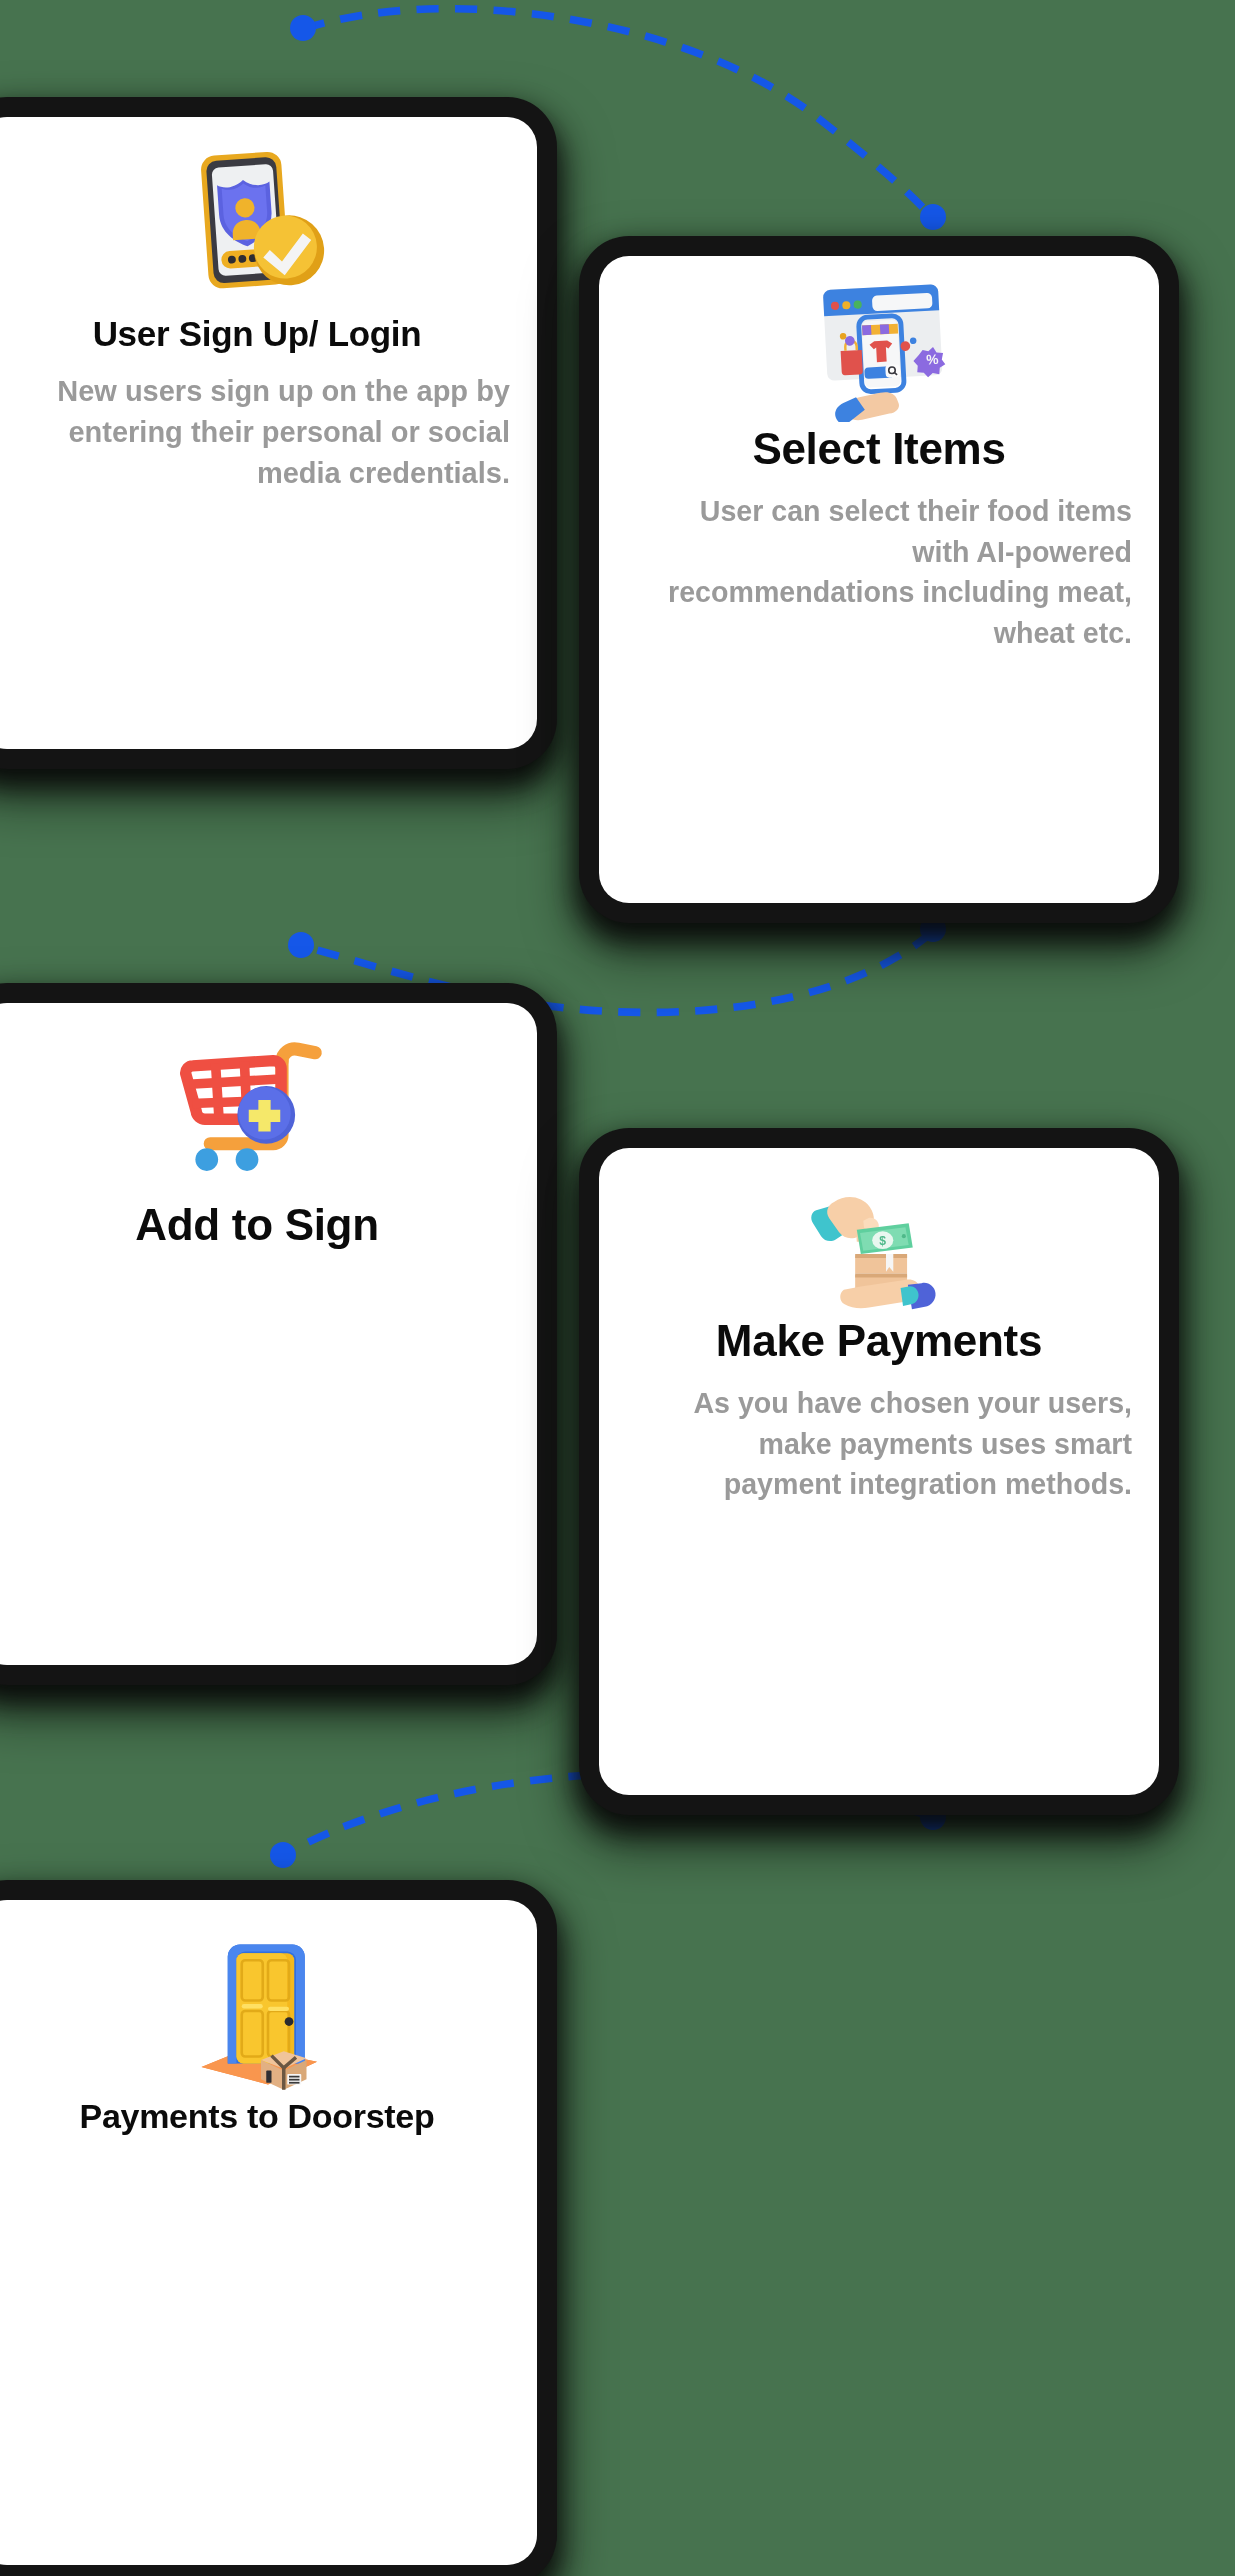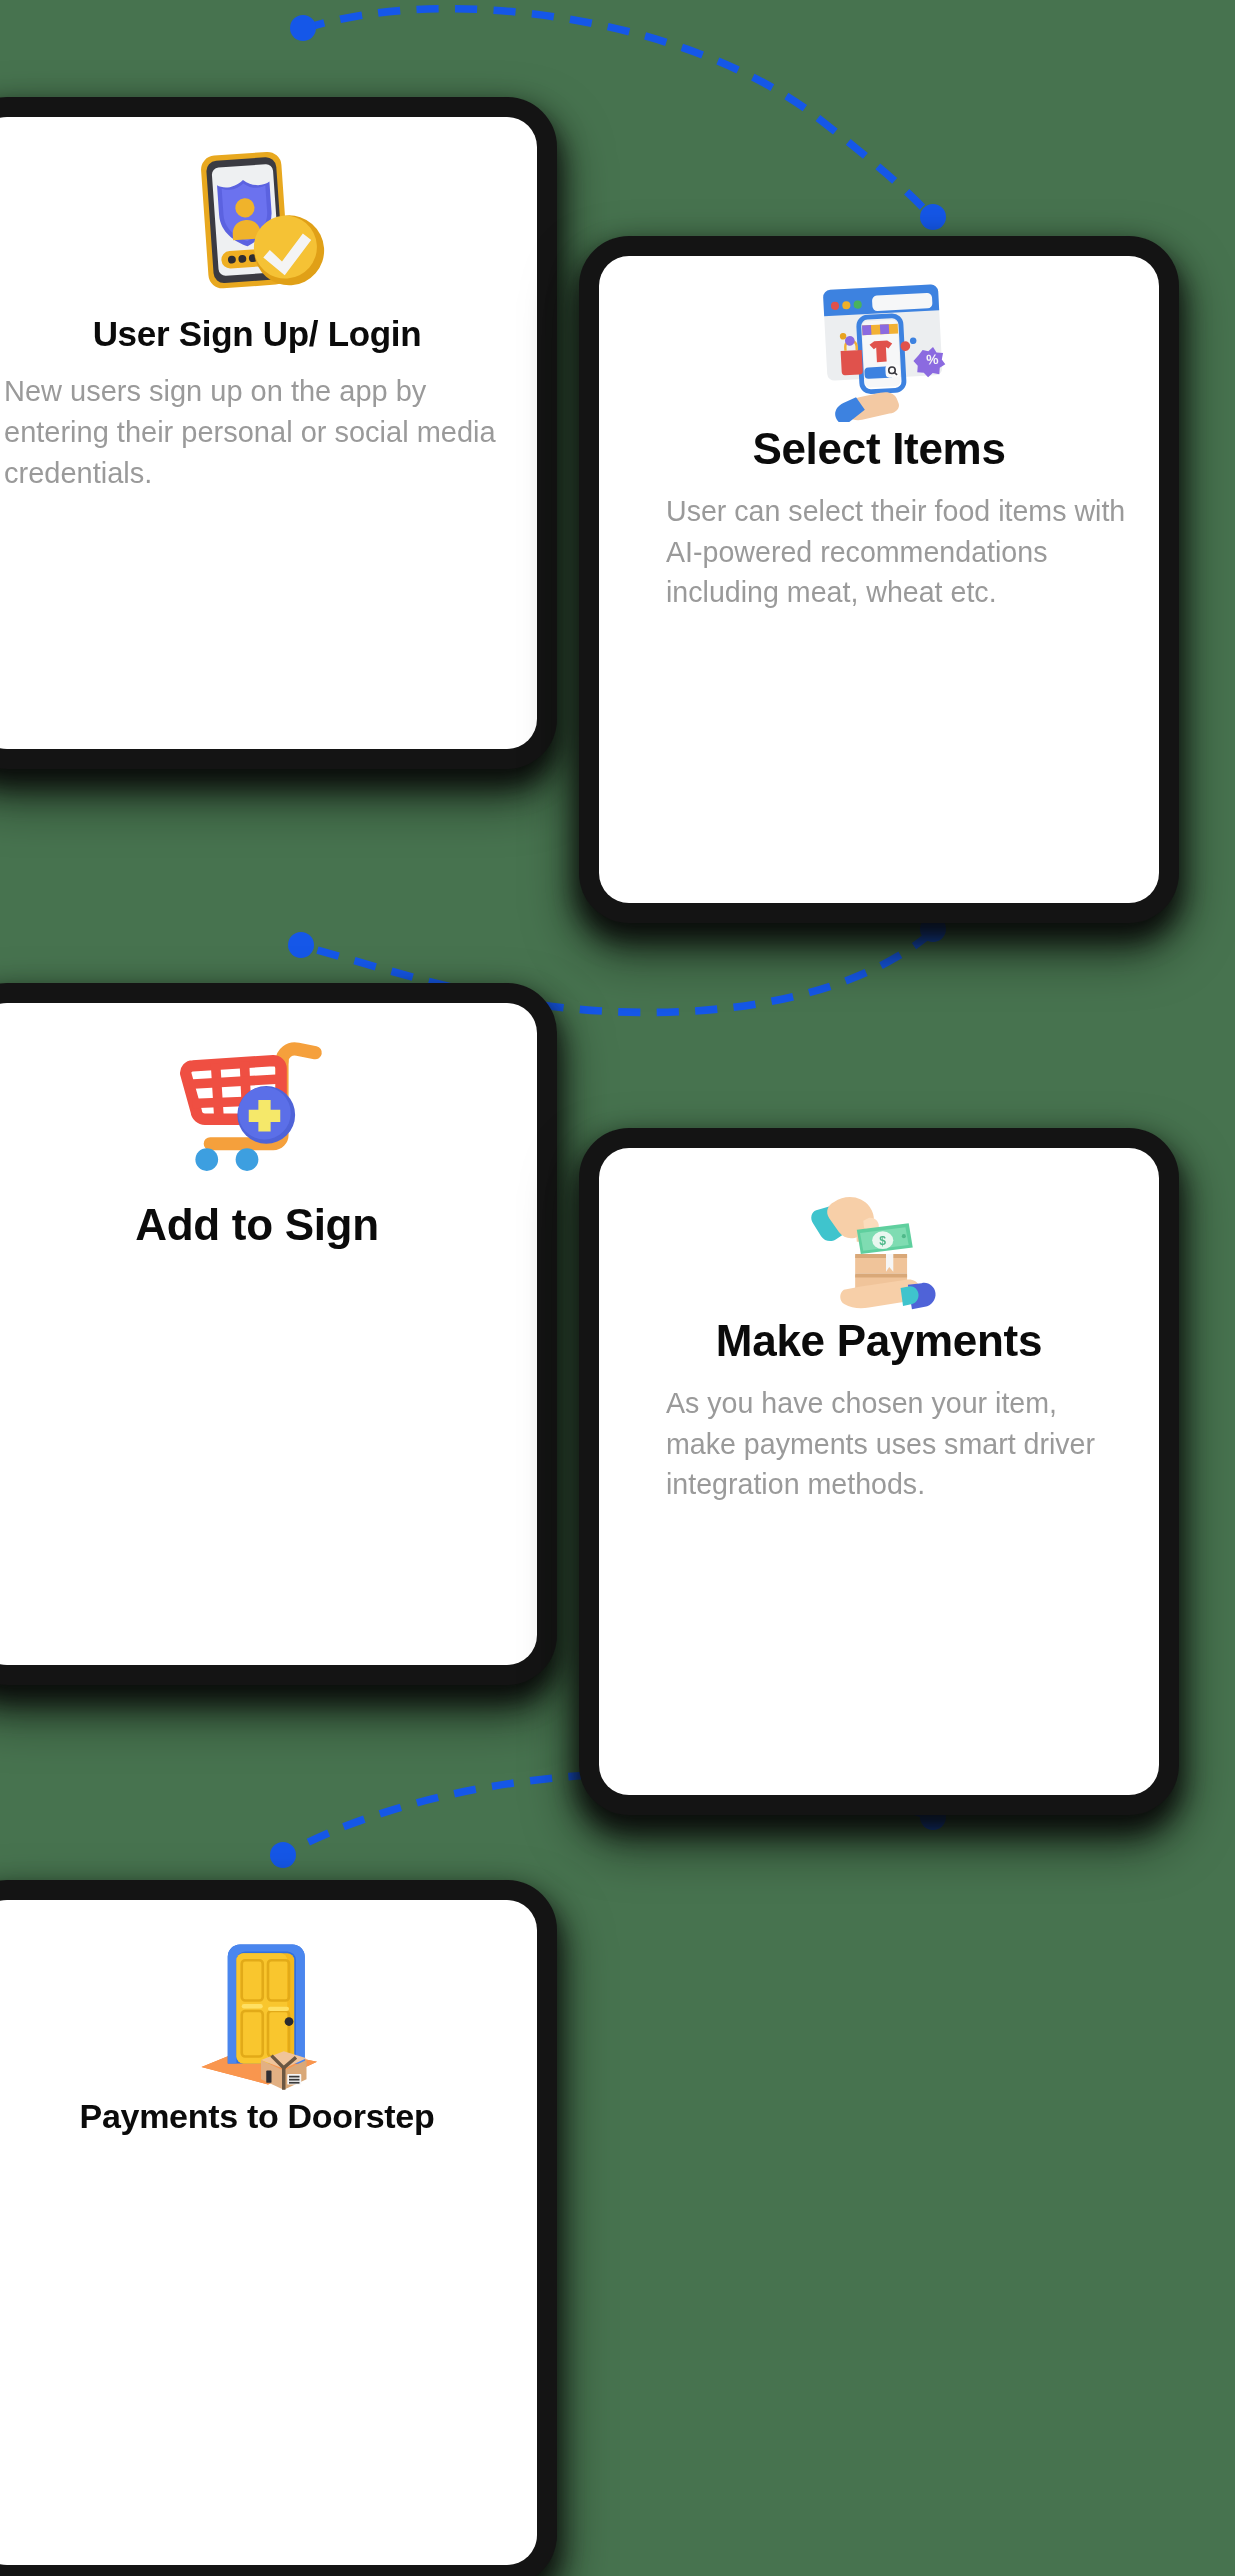--- a/index.html
+++ b/index.html
@@ -51,23 +51,23 @@
     color:#0b0b0b;
     text-align:center;
     line-height:1.12;
     letter-spacing:-0.3px;
     margin-bottom:17.5px;
     white-space:nowrap;
   }
   .card-desc{
     font-size:29px;
     color:#9a9a9a;
-    text-align:left;
+    text-align:right;
     line-height:1.42;
-    font-weight:400;
+    font-weight:700;
   }
 
   
   #card-1 { top:117px;  width:560px;  height:632px; }
   #card-2 { top:256px;  width:560px;  height:647px; }
   #card-3 { top:1003px; width:560px;  height:662px; }
   #card-4 { top:1148px; width:560px;  height:647px; }
   #card-5 { top:1900px; width:560px;  height:665px; }
 
   #card-1 .card-title{ font-size:35px; }
@@ -207,21 +207,21 @@
         <path d="M70 106 h64 v5 H70z" fill="#d9a878"></path>
         <path d="M70 130 h64 v5 H70z" fill="#d9a878"></path>
         <path d="M108 106 l9 0 l0 22 l-5-6 l-4 6z" fill="#f6f6f6"></path>
 
         <path d="M56 150 c-6 4-6 14 1 18 c8 5 20 6 30 4 l50-8 c10-2 14-10 12-18 c-2-7-10-10-18-8 l-54 8z" fill="#f7cfa8"></path>
         <path d="M152 142 c8-2 16 4 17 12 c1 8-5 16-13 17 l-16 3 l-5-30z" fill="#4f63d8"></path>
         <path d="M136 146 c6-1 11 3 12 9 c1 6-3 12-9 13 l-10 2 l-3-22z" fill="#3fc4cd"></path>
       </svg>
     </div>
     <div class="card-title">Make Payments</div>
-    <div class="card-desc">As you have chosen your item, make payments uses smart driver integration methods.</div>
+    <div class="card-desc">As you have chosen your users, make payments uses smart payment integration methods.</div>
   </div>
 
   <div class="step-card left" id="card-5">
     <div class="card-icon">
       <svg viewBox="0 0 200 200">
 
         <path d="M36 168 l54 -22 l78 16 l-56 26z" fill="#f5843c"></path>
         <path d="M36 168 l54 -22 l78 16 l-56 26z" fill="#f9964e"></path>
 
         <path d="M66 42 a14 14 0 0 1 14-14 h60 a14 14 0 0 1 14 14 v122 H66z" fill="#2f6fe0"></path>

